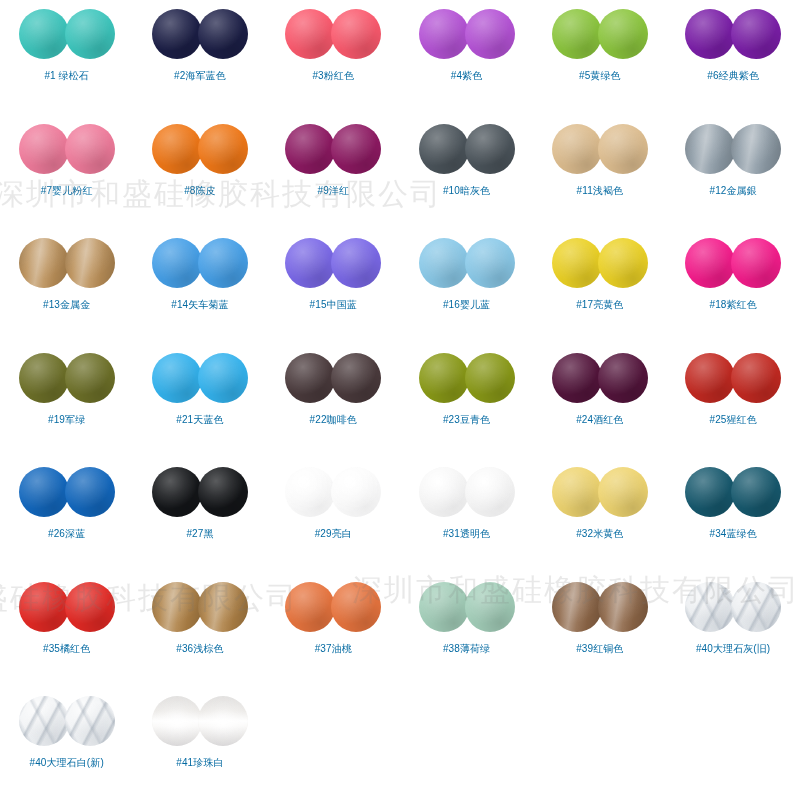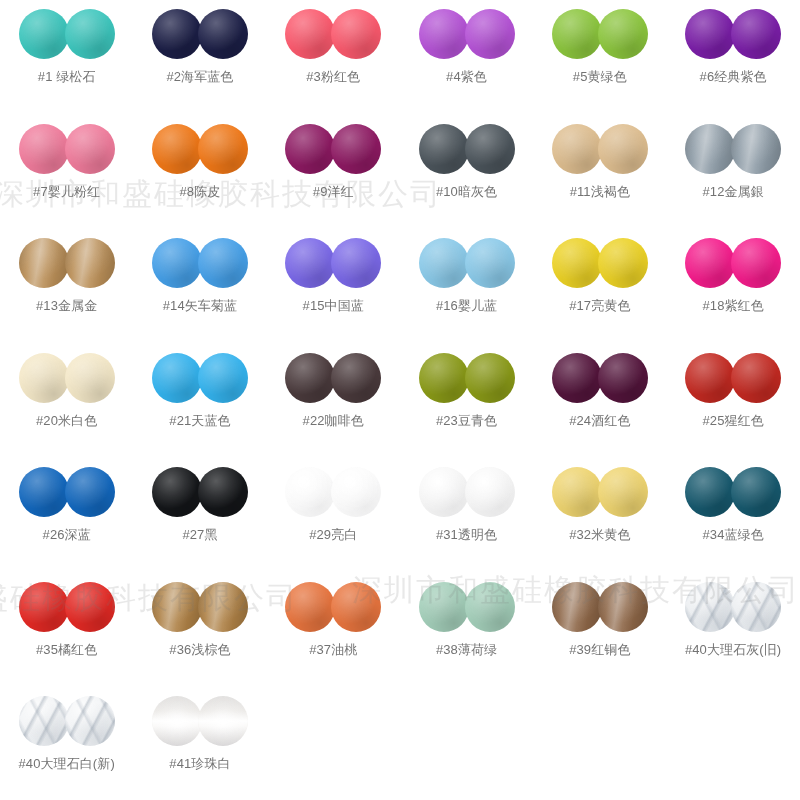--- a/index.html
+++ b/index.html
@@ -139,23 +139,23 @@
 
   
   .ball.clear .sheen {
     background:
       radial-gradient(circle at 38% 30%, rgba(255,255,255,1) 0%, rgba(255,255,255,0.55) 34%, rgba(255,255,255,0) 64%),
       radial-gradient(circle at 68% 78%, rgba(200,200,202,0.28) 0%, rgba(200,200,202,0) 66%);
   }
 
   .label {
     margin-top: 10px;
-    font-size: 13px;
+    font-size: 10px;
     line-height: 1.15;
-    color: #737373;
+    color: #0369a1;
     text-align: center;
     white-space: nowrap;
     font-weight: 400;
     letter-spacing: 0.1px;
   }
 </style>
 </head>
 <body>
 
 <div id="chart-root">
@@ -360,28 +360,28 @@
             <div class="sheen"></div>
           </div>
           <div class="ball b2" style="background: rgb(245, 29, 140);">
             <div class="sheen"></div>
           </div>
         </div>
         <div class="label">#18紫红色</div>
       </div>
       <div class="cell">
         <div class="pair">
-          <div class="ball b1" style="background: rgb(244, 232, 200);">
-            <div class="sheen"></div>
-          </div>
-          <div class="ball b2" style="background: rgb(244, 232, 200);">
-            <div class="sheen"></div>
-          </div>
-        </div>
-        <div class="label">#20米白色</div>
+          <div class="ball b1" style="background: rgb(110, 113, 41);">
+            <div class="sheen"></div>
+          </div>
+          <div class="ball b2" style="background: rgb(110, 113, 41);">
+            <div class="sheen"></div>
+          </div>
+        </div>
+        <div class="label">#19军绿</div>
       </div>
       <div class="cell">
         <div class="pair">
           <div class="ball b1" style="background: rgb(52, 179, 238);">
             <div class="sheen"></div>
           </div>
           <div class="ball b2" style="background: rgb(52, 179, 238);">
             <div class="sheen"></div>
           </div>
         </div>

